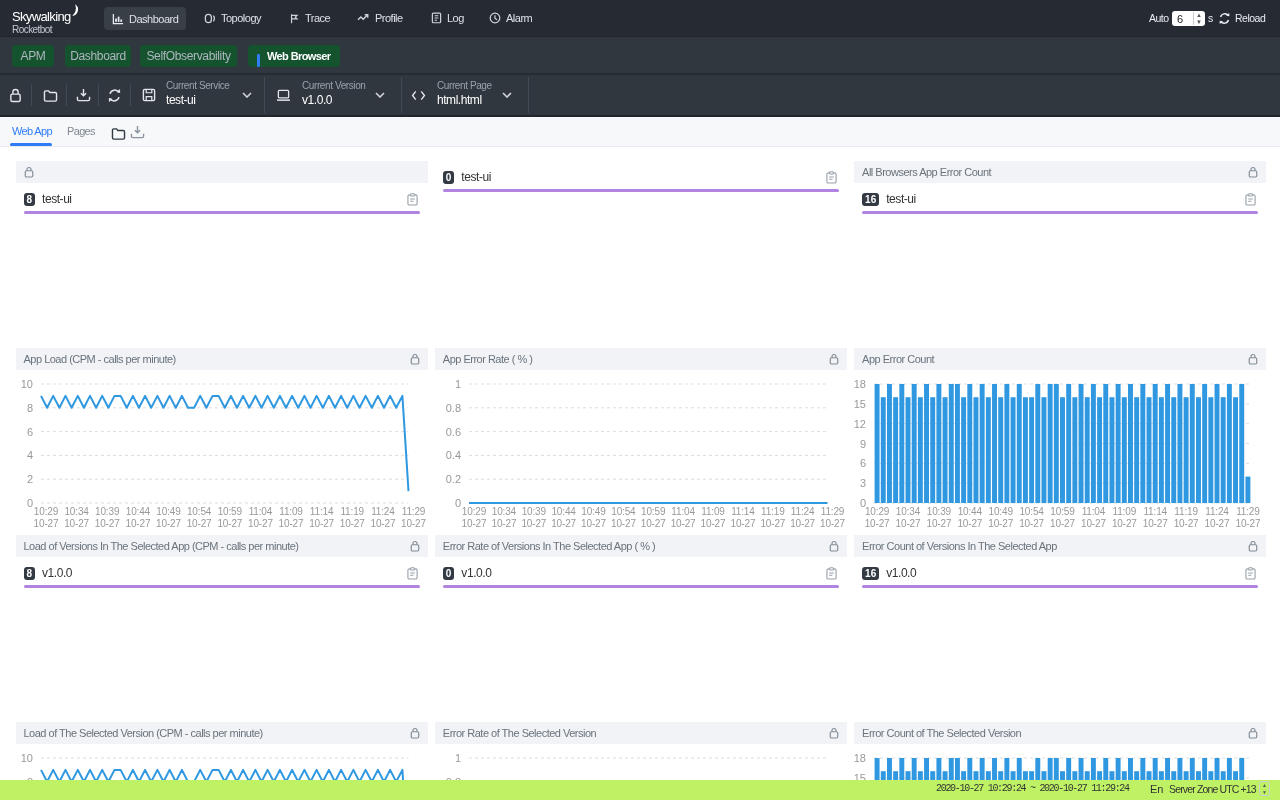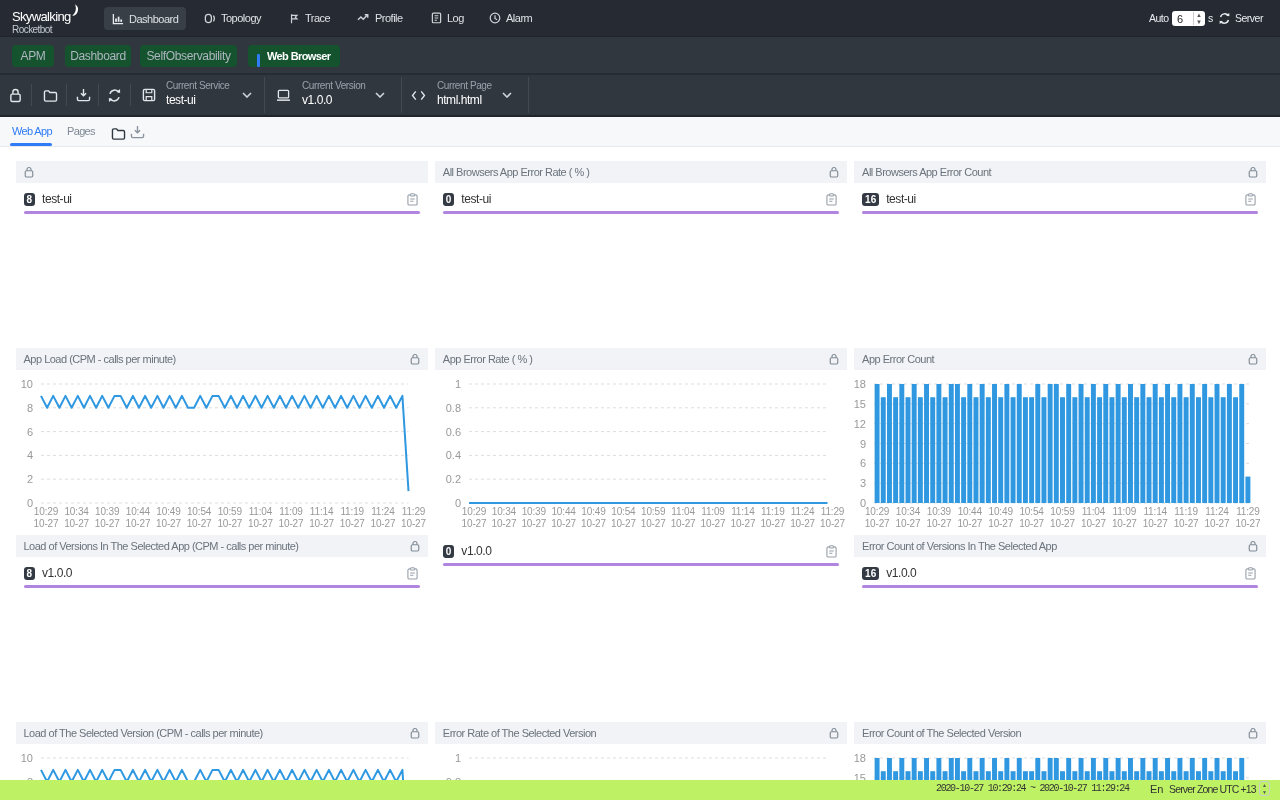--- a/index.html
+++ b/index.html
@@ -100,21 +100,21 @@
 
 <div class="tr" style="left:1149px">Auto</div>
 <div class="spin" style="left:1172px">6<span class="arr">▲<br>▼</span></div>
 <div class="tr" style="left:1208px">s</div>
 <svg width="13" height="13" viewBox="0 0 16 16" fill="none" style="position:absolute;left:1218px;top:12px">
     <path d="M3.2 6.2 A5.2 5.2 0 0 1 12.6 4.6" stroke="#e8ecf0" stroke-width="1.8"></path>
     <path d="M13.9 1.1l.1 4.2-4-1z" fill="#e8ecf0"></path>
     <path d="M12.8 9.8 A5.2 5.2 0 0 1 3.4 11.4" stroke="#e8ecf0" stroke-width="1.8"></path>
     <path d="M2.1 14.9l-.1-4.2 4 1z" fill="#e8ecf0"></path>
   </svg>
-<div class="tr" style="left:1235px">Server</div>
+<div class="tr" style="left:1235px">Reload</div>
 
 <div class="b2tab" style="left:12px;width:42px;padding:0">APM</div>
 <div class="b2tab" style="left:65px;width:66px;padding:0">Dashboard</div>
 <div class="b2tab" style="left:140px;width:97px;padding:0">SelfObservability</div>
 <div class="b2tab b2active" style="left:248px;padding:0 9px">​<span class="bluebar"></span>Web Browser</div>
 
 <div class="tbi" style="left:9px">
     <svg width="13" height="15" viewBox="0 0 14 16" fill="none">
       <rect x="2" y="6.5" width="10" height="8" rx="1.6" stroke="#e3e7ec" stroke-width="1.5"></rect>
       <path d="M4.2 6.5V4.3a2.8 2.8 0 0 1 5.6 0v2.2" stroke="#e3e7ec" stroke-width="1.5"></path>
@@ -217,29 +217,20 @@
       <span class="llabel">test-ui</span>
       <span class="clip"><svg width="11" height="13" viewBox="0 0 12 14" fill="none">
           <rect x="1" y="2" width="10" height="11" rx="1.5" stroke="#97a0aa" stroke-width="1.2"></rect>
           <rect x="4" y="0.7" width="4" height="2.6" rx="0.8" fill="#fff" stroke="#97a0aa" stroke-width="1.1"></rect>
           <path d="M3.5 6.5h5M3.5 9h3.5" stroke="#97a0aa" stroke-width="1.1"></path>
         </svg></span>
     </div>
     <div class="pline"></div>
   </div>
 <div style="position:absolute;left:434.8px;top:161px;width:412px;">
-    <div class="chdr">
-      <span>All Browsers App Error Rate ( % )</span>
-      <span class="clock">
-        <svg width="10" height="12" viewBox="0 0 12 14" fill="none">
-          <rect x="1.5" y="5.5" width="9" height="7.5" rx="1.5" stroke="#828c96" stroke-width="1.4"></rect>
-          <path d="M3.6 5.5V4a2.4 2.4 0 0 1 4.8 0v1.5" stroke="#828c96" stroke-width="1.4"></path>
-        </svg>
-      </span>
-    </div>
     <div class="litem">
       <span class="badge">0</span>
       <span class="llabel">test-ui</span>
       <span class="clip"><svg width="11" height="13" viewBox="0 0 12 14" fill="none">
           <rect x="1" y="2" width="10" height="11" rx="1.5" stroke="#97a0aa" stroke-width="1.2"></rect>
           <rect x="4" y="0.7" width="4" height="2.6" rx="0.8" fill="#fff" stroke="#97a0aa" stroke-width="1.1"></rect>
           <path d="M3.5 6.5h5M3.5 9h3.5" stroke="#97a0aa" stroke-width="1.1"></path>
         </svg></span>
     </div>
     <div class="pline"></div>
@@ -504,20 +495,29 @@
       <span class="llabel">v1.0.0</span>
       <span class="clip"><svg width="11" height="13" viewBox="0 0 12 14" fill="none">
           <rect x="1" y="2" width="10" height="11" rx="1.5" stroke="#97a0aa" stroke-width="1.2"></rect>
           <rect x="4" y="0.7" width="4" height="2.6" rx="0.8" fill="#fff" stroke="#97a0aa" stroke-width="1.1"></rect>
           <path d="M3.5 6.5h5M3.5 9h3.5" stroke="#97a0aa" stroke-width="1.1"></path>
         </svg></span>
     </div>
     <div class="pline"></div>
   </div>
 <div style="position:absolute;left:434.8px;top:535px;width:412px;">
+    <div class="chdr">
+      <span>Error Rate of Versions In The Selected App ( % )</span>
+      <span class="clock">
+        <svg width="10" height="12" viewBox="0 0 12 14" fill="none">
+          <rect x="1.5" y="5.5" width="9" height="7.5" rx="1.5" stroke="#828c96" stroke-width="1.4"></rect>
+          <path d="M3.6 5.5V4a2.4 2.4 0 0 1 4.8 0v1.5" stroke="#828c96" stroke-width="1.4"></path>
+        </svg>
+      </span>
+    </div>
     <div class="litem">
       <span class="badge">0</span>
       <span class="llabel">v1.0.0</span>
       <span class="clip"><svg width="11" height="13" viewBox="0 0 12 14" fill="none">
           <rect x="1" y="2" width="10" height="11" rx="1.5" stroke="#97a0aa" stroke-width="1.2"></rect>
           <rect x="4" y="0.7" width="4" height="2.6" rx="0.8" fill="#fff" stroke="#97a0aa" stroke-width="1.1"></rect>
           <path d="M3.5 6.5h5M3.5 9h3.5" stroke="#97a0aa" stroke-width="1.1"></path>
         </svg></span>
     </div>
     <div class="pline"></div>

